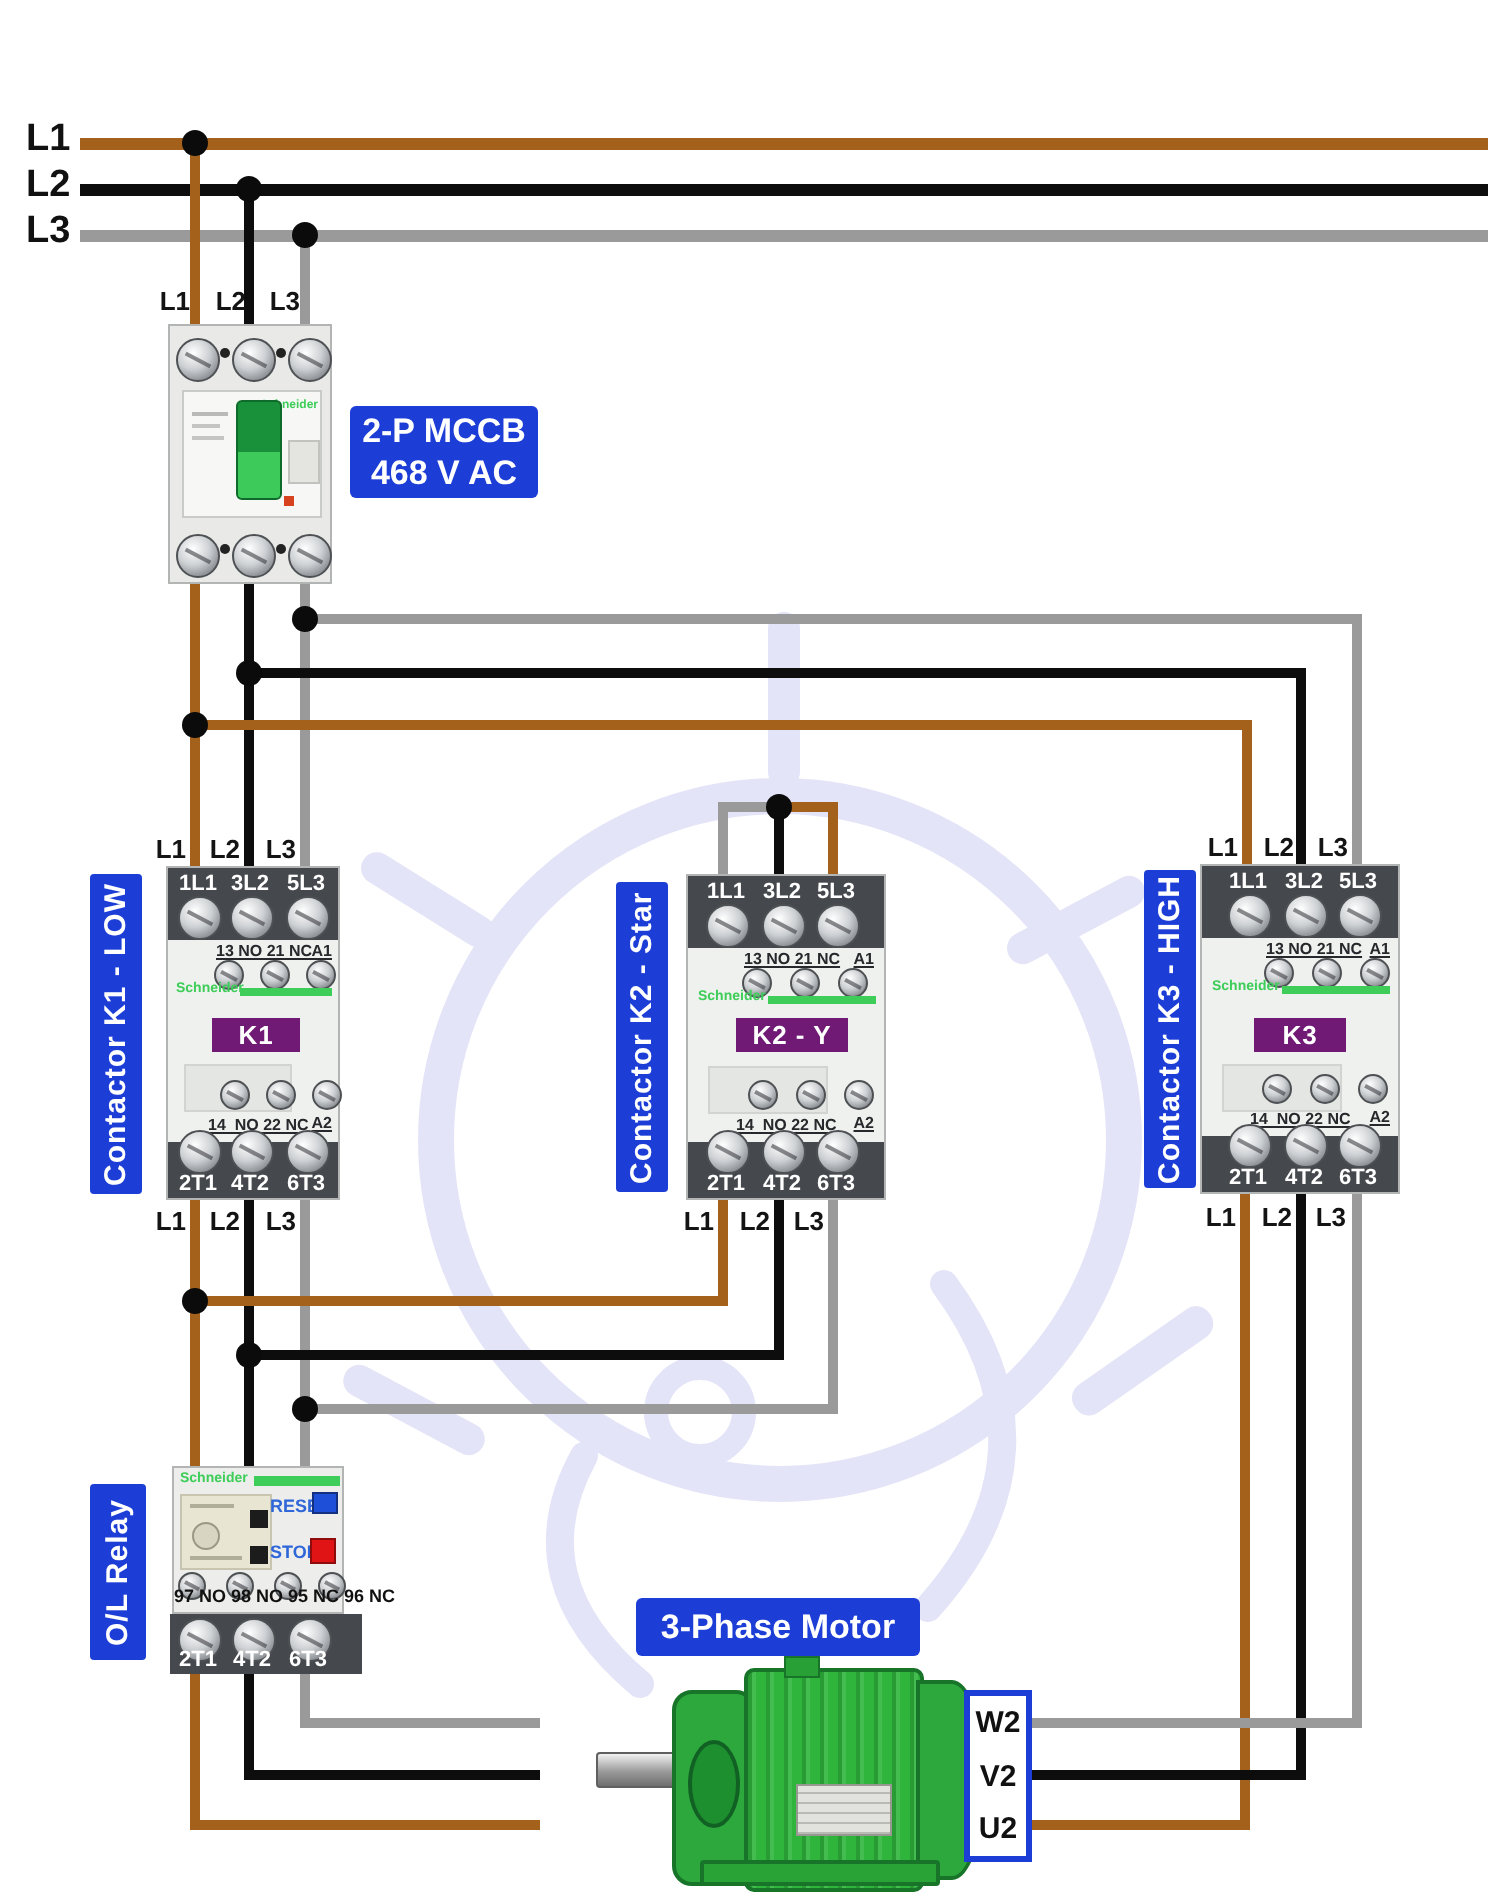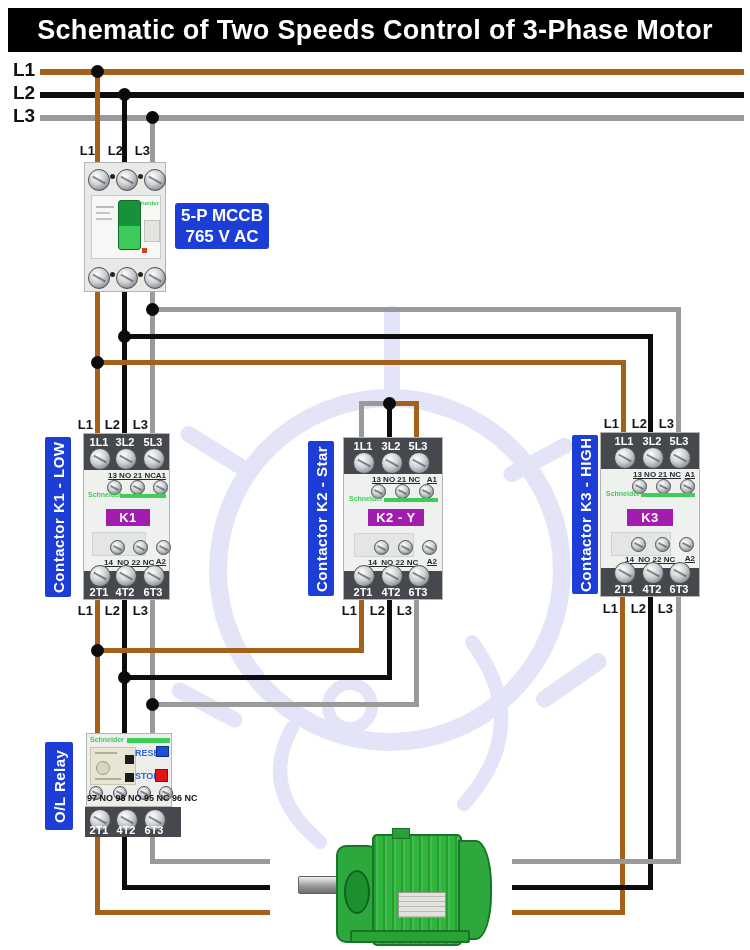--- a/index.html
+++ b/index.html
@@ -30,21 +30,21 @@
   .tlabel{position:absolute;width:30px;text-align:center;color:#fff;
           font:bold 11px/12px "Liberation Sans",sans-serif;}
   .scr{position:absolute;border-radius:50%;border:1px solid #4e5154;
        background:radial-gradient(circle at 38% 32%,#ffffff,#cdd0d3 45%,#8b8e92 78%,#6b6e72);}
   .scr:before{content:"";position:absolute;left:15%;right:15%;top:45%;height:2px;
        background:rgba(50,50,55,.55);transform:rotate(28deg);}
   .scrB{width:20px;height:20px;}
   .scrS{width:13px;height:13px;}
   .scrR{width:12px;height:12px;}
   .aux{position:absolute;font:bold 8px/9px "Liberation Sans",sans-serif;color:#26282b;white-space:pre;text-decoration:underline;}
-  .nameplate{position:absolute;background:#a21caf;color:#fff;text-align:center;
+  .nameplate{position:absolute;background:#701a75;color:#fff;text-align:center;
        font:bold 13px/17px "Liberation Sans",sans-serif;letter-spacing:.5px;}
   .brand{position:absolute;color:#3dcd58;font:bold 7px/8px "Liberation Sans",sans-serif;}
   .gstripe{position:absolute;background:#3dcd58;height:4px;}
   .termbox{position:absolute;width:34px;height:86px;background:#fff;border:3px solid #1c3dd6;
        z-index:6;display:flex;flex-direction:column;box-sizing:border-box;}
   .termbox span{flex:1;display:flex;align-items:center;justify-content:center;
        font:bold 15px "Liberation Sans",sans-serif;color:#111;}
   .wm-text{position:absolute;left:200px;top:368px;width:410px;text-align:center;z-index:1;
        color:#9e9e9e;font:600 18px "Liberation Sans",sans-serif;letter-spacing:.5px;}
 </style>
@@ -63,24 +63,20 @@
     <g fill="#e3e4f7">
       <rect x="384" y="306" width="16" height="88" rx="8"></rect>
       <rect x="176" y="442" width="76" height="16" rx="8" transform="rotate(32 214 450)"></rect>
       <rect x="500" y="452" width="76" height="16" rx="8" transform="rotate(-28 538 460)"></rect>
       <rect x="530" y="672" width="82" height="17" rx="8" transform="rotate(-35 571 680)"></rect>
       <rect x="168" y="697" width="78" height="16" rx="8" transform="rotate(28 207 705)"></rect>
     </g>
   </svg>
 
 
-  <div class="abs" style="left:8px;top:8px;width:734px;height:44px;background:#000;z-index:7;
-              display:flex;align-items:center;justify-content:center;">
-    <span style="color:#fff;font:bold 27px 'Liberation Sans',sans-serif;letter-spacing:.3px;">Schematic of Two Speeds Control of 3-Phase Motor</span>
-  </div>
 
   <div class="slabel" style="left:13px;top:60px;">L1</div>
   <div class="slabel" style="left:13px;top:83px;">L2</div>
   <div class="slabel" style="left:13px;top:106px;">L3</div>
 
   <div class="w wl1 z2" style="left:40px;top:69px;width:704px;height:6px;"></div>
   <div class="w wl2 z2" style="left:40px;top:92px;width:704px;height:6px;"></div>
   <div class="w wl3 z2" style="left:40px;top:115px;width:704px;height:6px;"></div>
 
   <div class="w wl1 z3" style="left:95px;top:72px;width:5px;height:93px;"></div>
@@ -110,22 +106,22 @@
       <div class="abs" style="left:52px;top:24px;width:14px;height:20px;background:#e4e5e0;border:1px solid #c2c3bf;"></div>
     </div>
     <div class="scr scrB" style="left:3px;top:104px;"></div>
     <div class="scr scrB" style="left:31px;top:104px;"></div>
     <div class="scr scrB" style="left:59px;top:104px;"></div>
     <div class="abs" style="left:25px;top:109px;width:5px;height:5px;border-radius:50%;background:#222;"></div>
     <div class="abs" style="left:53px;top:109px;width:5px;height:5px;border-radius:50%;background:#222;"></div>
   </div>
 
   <div class="bluebox" style="left:175px;top:203px;width:94px;height:46px;">
-    <span>5-P MCCB</span>
-    <span>765 V AC</span>
+    <span>2-P MCCB</span>
+    <span>468 V AC</span>
   </div>
 
   <div class="w wl1 z2" style="left:95px;top:292px;width:5px;height:141px;"></div>
   <div class="w wl2 z2" style="left:122px;top:292px;width:5px;height:141px;"></div>
   <div class="w wl3 z2" style="left:150px;top:292px;width:5px;height:141px;"></div>
 
   <div class="w wl3 z3" style="left:152px;top:307px;width:529px;height:5px;"></div>
   <div class="w wl3 z3" style="left:676px;top:307px;width:5px;height:125px;"></div>
   <div class="w wl2 z3" style="left:124px;top:334px;width:529px;height:5px;"></div>
   <div class="w wl2 z3" style="left:648px;top:334px;width:5px;height:98px;"></div>
@@ -312,21 +308,27 @@
   <div class="w wl2 z3" style="left:122px;top:885px;width:148px;height:5px;"></div>
   <div class="w wl1 z3" style="left:95px;top:910px;width:175px;height:5px;"></div>
 
   <div class="w wl1 z2" style="left:620px;top:597px;width:5px;height:318px;"></div>
   <div class="w wl2 z2" style="left:648px;top:597px;width:5px;height:293px;"></div>
   <div class="w wl3 z2" style="left:676px;top:597px;width:5px;height:267px;"></div>
   <div class="w wl3 z3" style="left:512px;top:859px;width:169px;height:5px;"></div>
   <div class="w wl2 z3" style="left:512px;top:885px;width:141px;height:5px;"></div>
   <div class="w wl1 z3" style="left:512px;top:910px;width:113px;height:5px;"></div>
 
-
+  <div class="bluebox" style="left:318px;top:799px;width:142px;height:29px;">3-Phase Motor</div>
+
+  <div class="termbox" style="left:482px;top:845px;">
+    <span>W2</span>
+    <span>V2</span>
+    <span>U2</span>
+  </div>
 
   <div class="abs" style="left:296px;top:830px;width:184px;height:115px;z-index:5;">
     <div class="abs" style="left:2px;top:46px;width:44px;height:16px;background:linear-gradient(#f2f2f2,#9a9a9a 55%,#6f6f6f);border:1px solid #606060;border-radius:2px;"></div>
     <div class="abs" style="left:40px;top:15px;width:42px;height:98px;background:#2da83c;border:2px solid #177429;border-radius:10px;box-sizing:border-box;"></div>
     <div class="abs" style="left:48px;top:40px;width:26px;height:44px;background:#1d8f2f;border:2px solid #126124;border-radius:50%;box-sizing:border-box;"></div>
     <div class="abs" style="left:76px;top:4px;width:90px;height:112px;background:#2fb53c;border:2px solid #177429;border-radius:5px;box-sizing:border-box;
          background-image:repeating-linear-gradient(90deg,rgba(0,0,0,.14) 0 2px,rgba(255,255,255,.10) 2px 4px,rgba(0,0,0,0) 4px 9px);"></div>
     <div class="abs" style="left:96px;top:-2px;width:16px;height:9px;background:#28a036;border:1px solid #177429;"></div>
     <div class="abs" style="left:162px;top:10px;width:34px;height:100px;background:#2da83c;border:2px solid #177429;border-radius:0 16px 16px 0 / 0 45% 45% 0;box-sizing:border-box;"></div>
     <div class="abs" style="left:102px;top:62px;width:48px;height:26px;background:#e2e3dd;border:1px solid #97988f;box-sizing:border-box;

